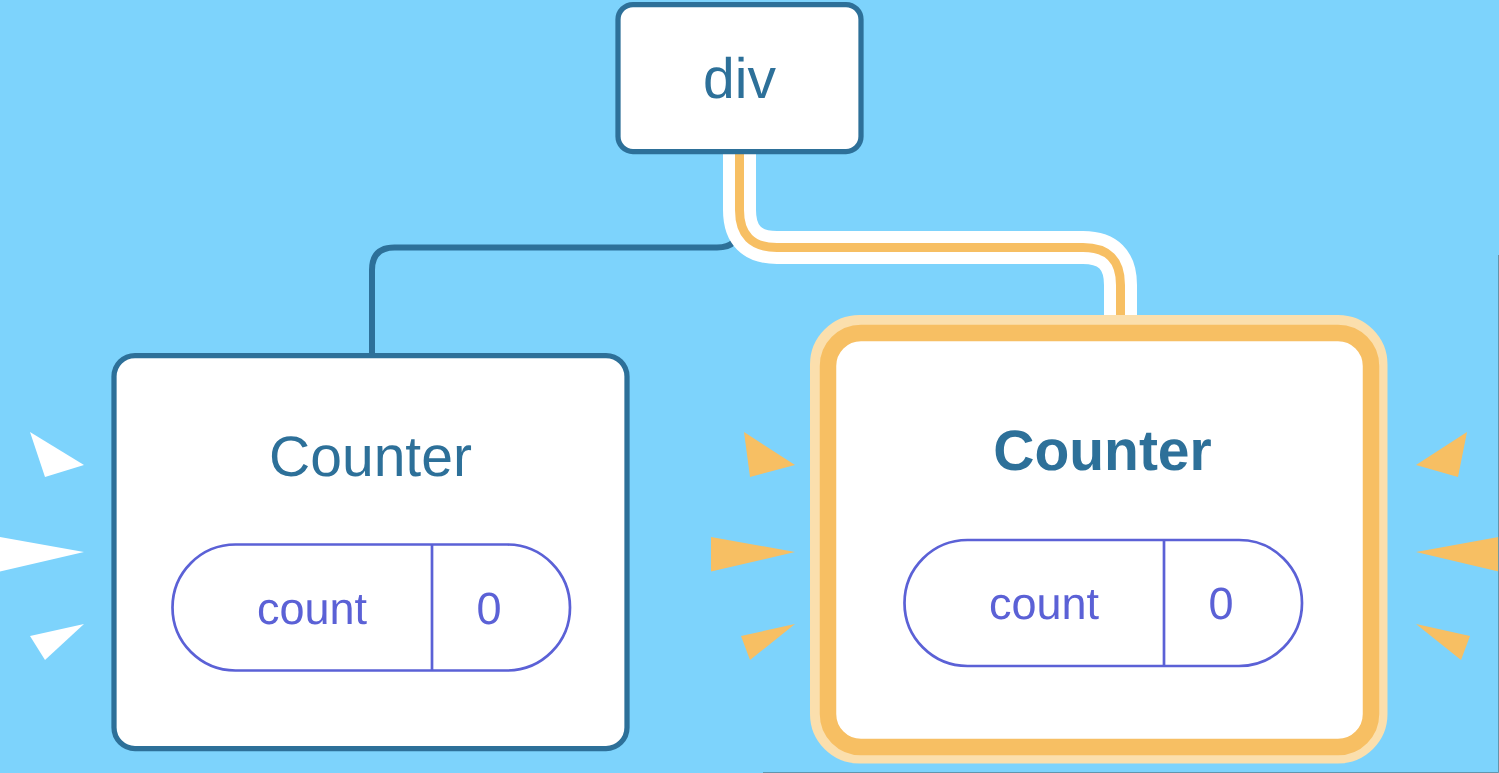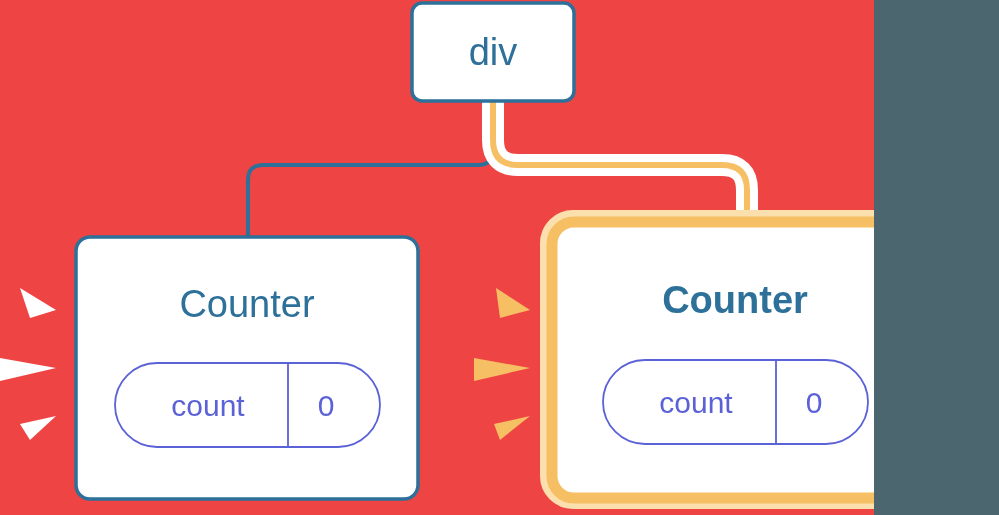--- a/index.html
+++ b/index.html
@@ -2,23 +2,23 @@
 <html><head>
 <meta charset="utf-8">
 <style>
   html, body {
     margin: 0;
     padding: 0;
     background: #4c6670;
   }
   #stage {
     position: relative;
-    width: 874px;
+    width: 999px;
     height: 515px;
-    background: #ef4444;
+    background: #7dd3fc;
     overflow: hidden;
     font-family: "Liberation Sans", sans-serif;
   }
   #diagram-svg {
     position: absolute;
     top: 0;
     left: 0;
     width: 999px;
     height: 515px;
   }

